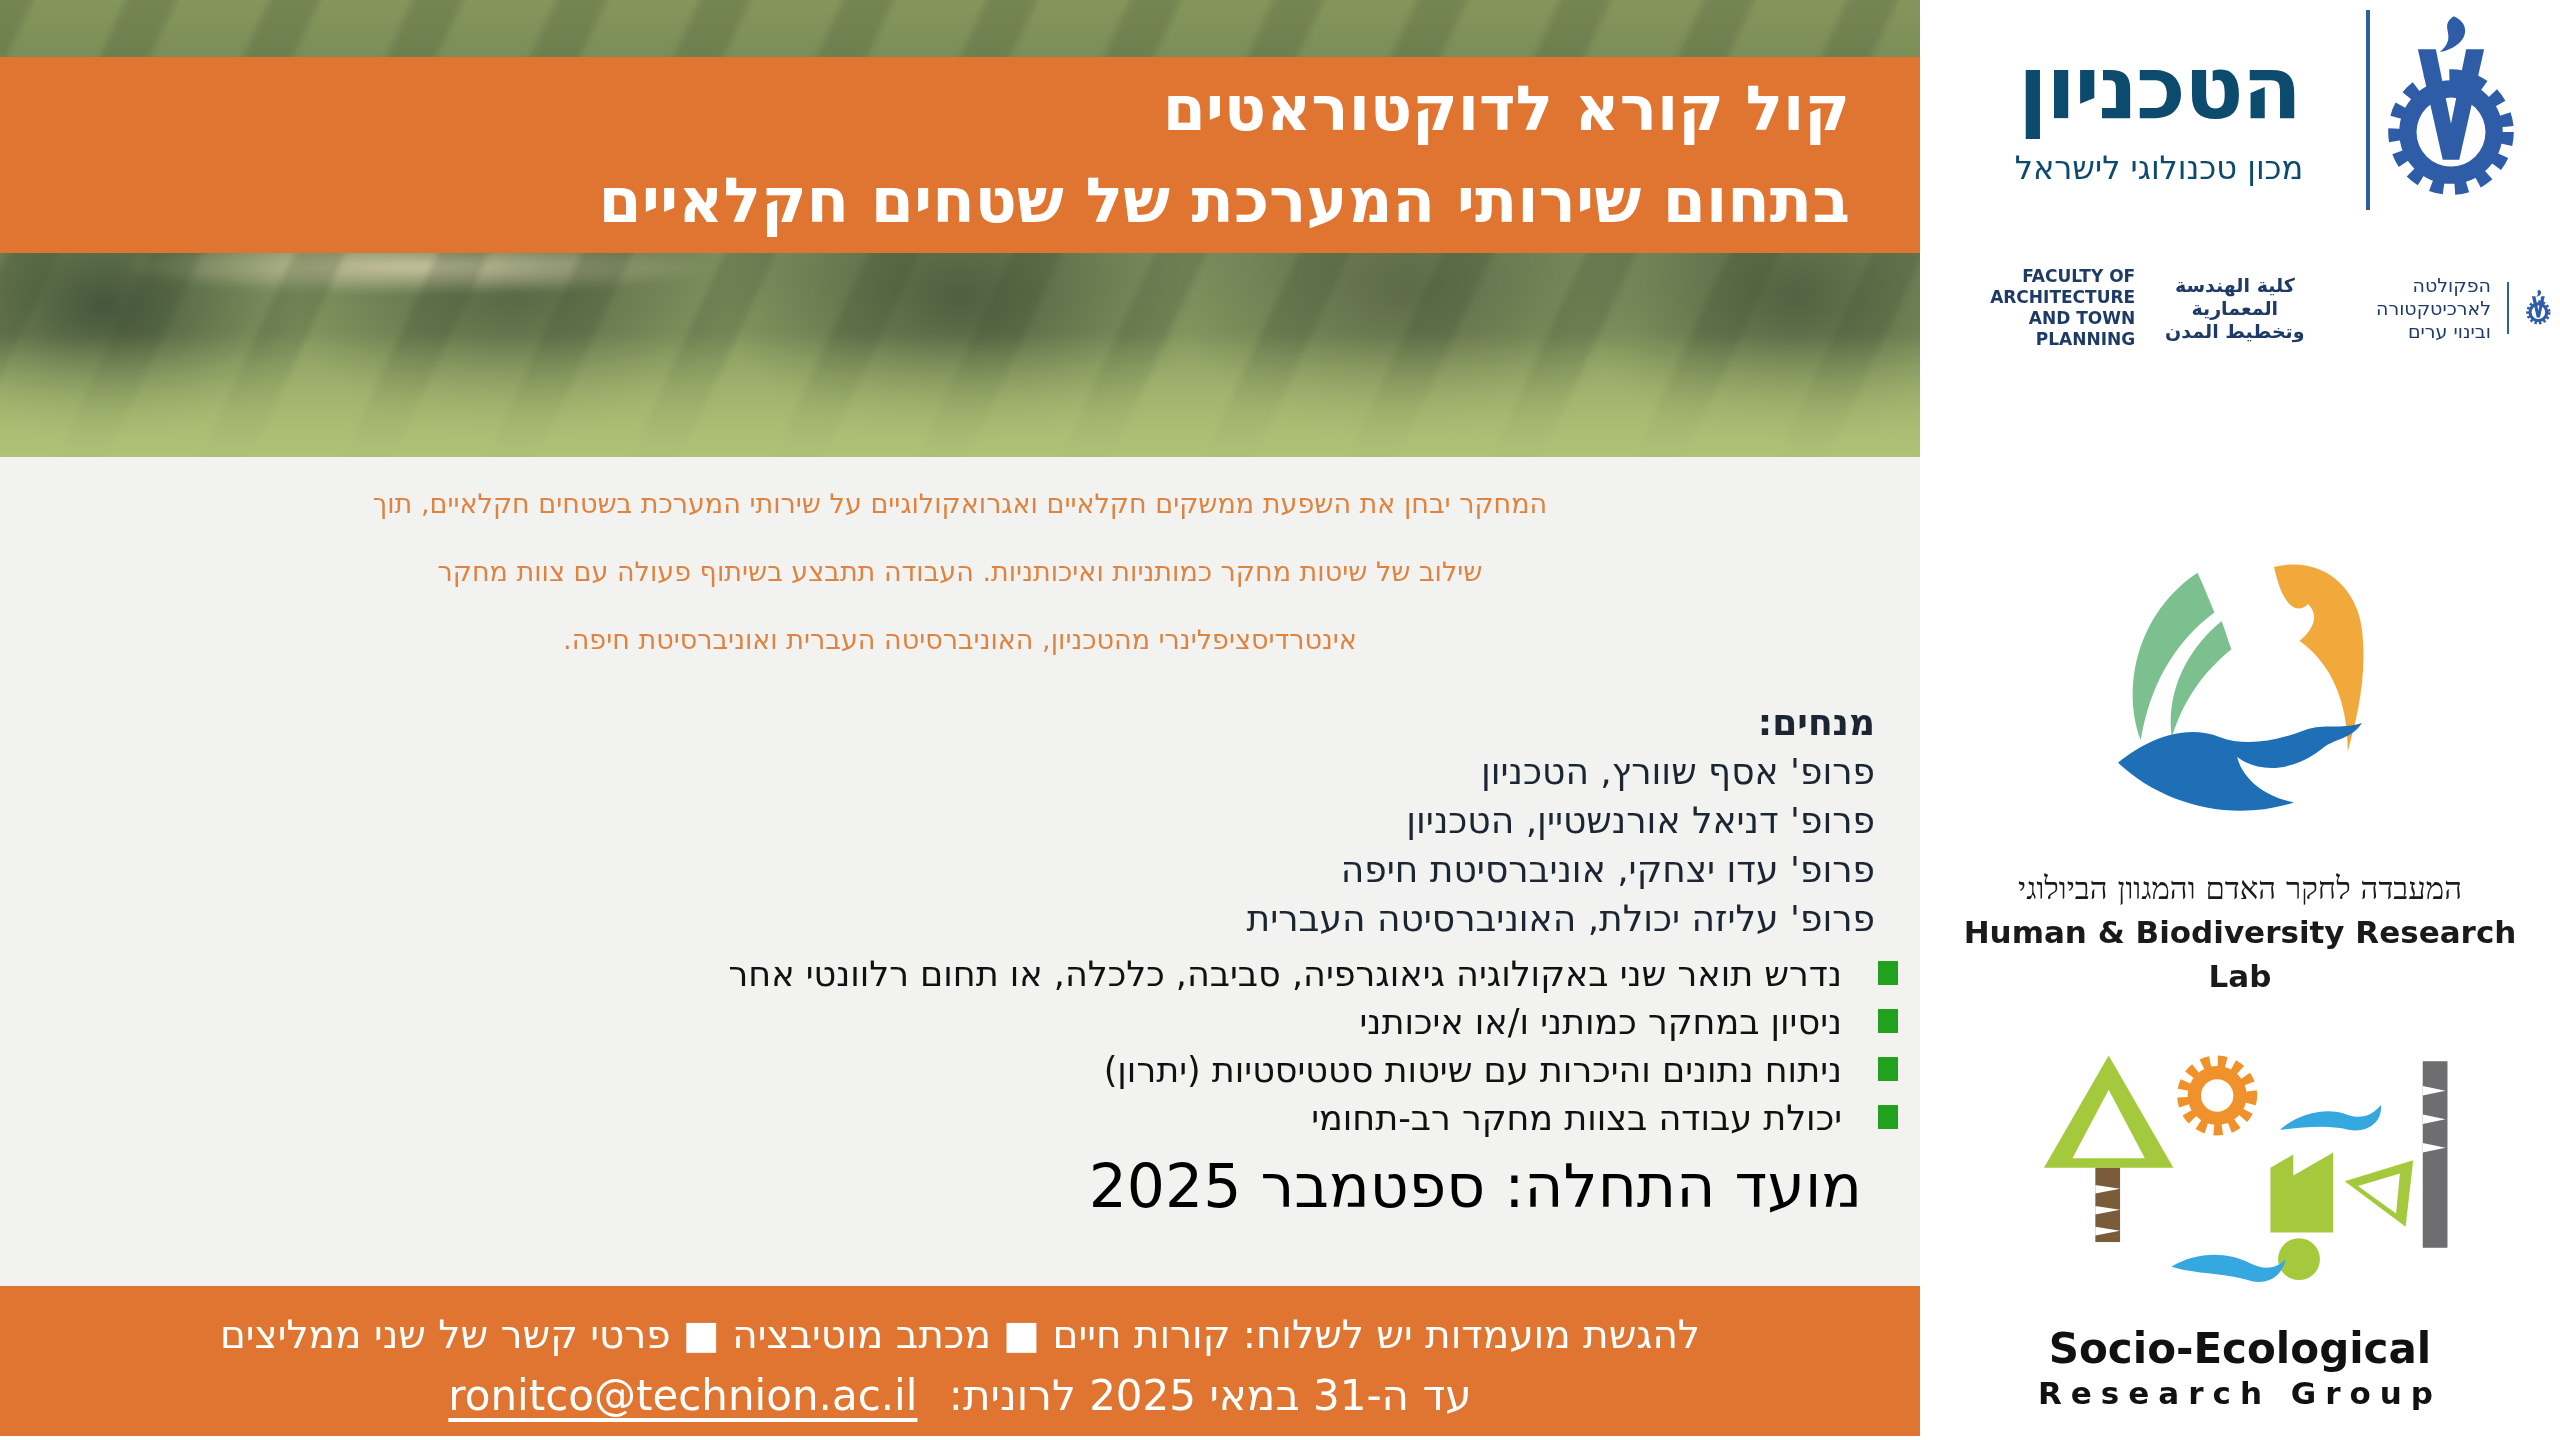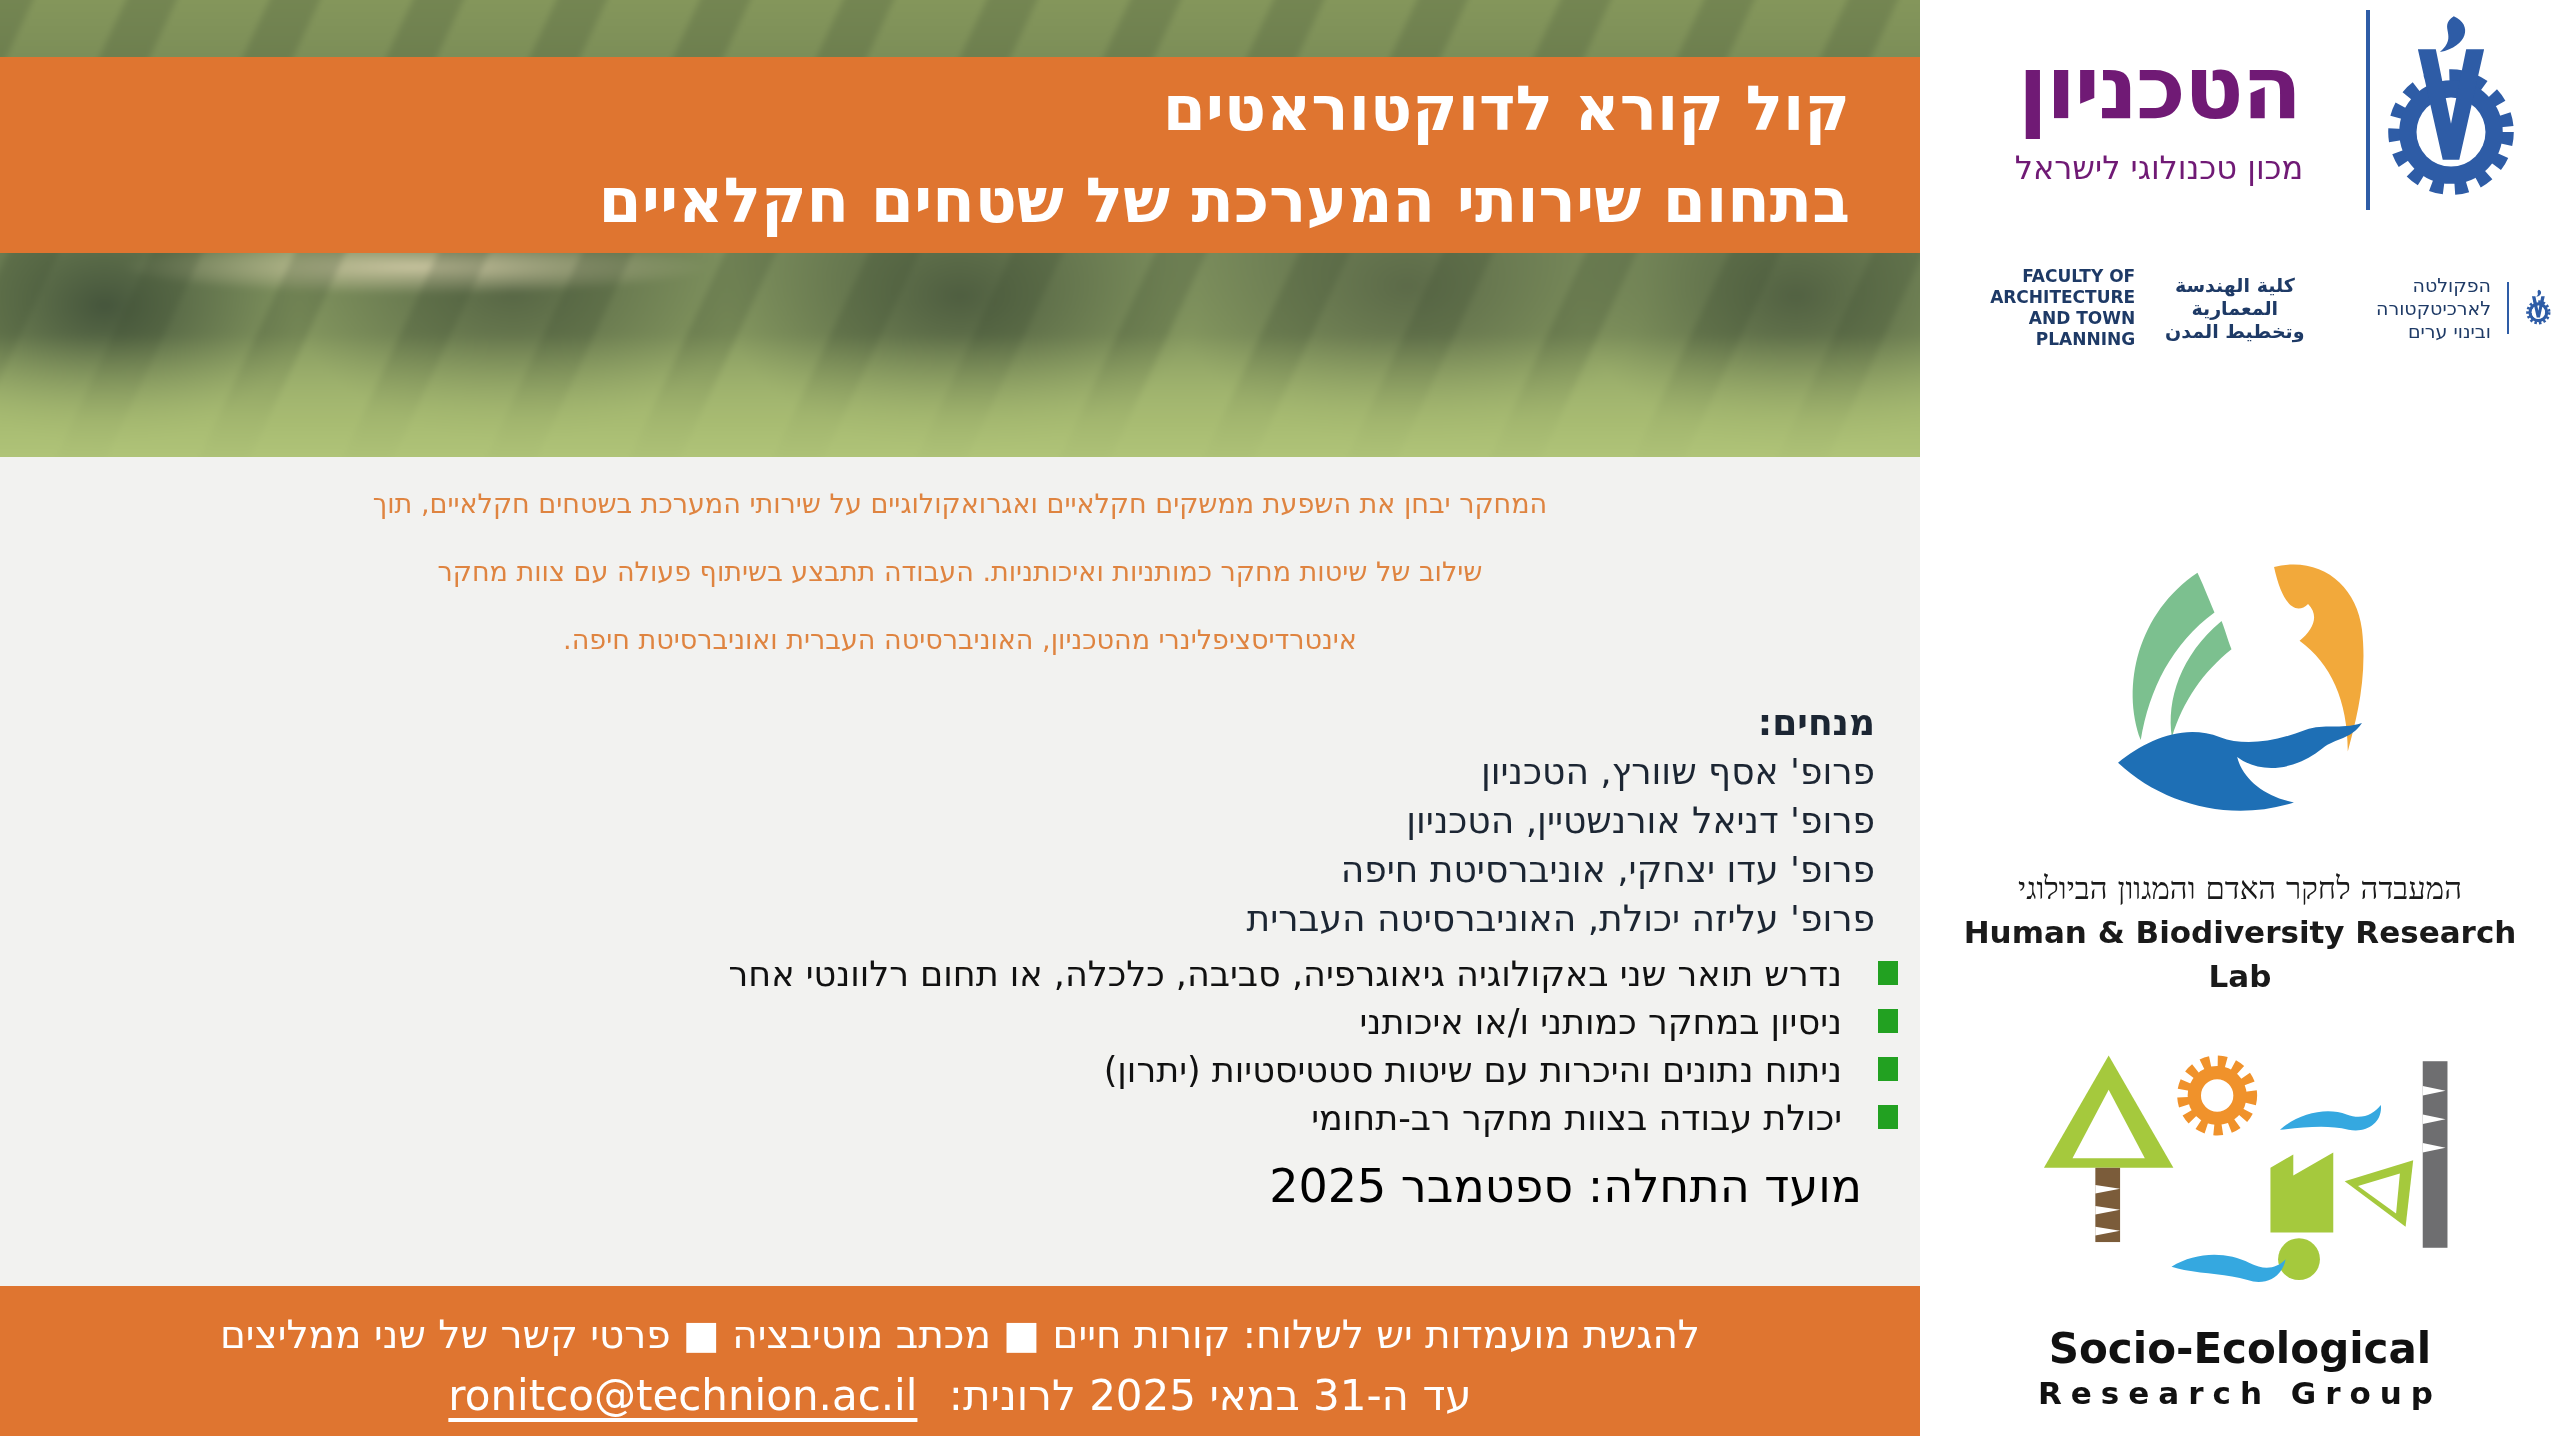--- a/index.html
+++ b/index.html
@@ -43,36 +43,36 @@
 
   
   .reqs{position:absolute;top:950px;left:0;width:1898px;margin:0;padding:0;list-style:none;
         text-align:right;color:#111111;font-size:35px;line-height:48px;}
   .reqs li{white-space:nowrap;}
   .bullet-sq{display:inline-block;width:20px;height:24px;background:#22A121;
              margin-left:36px;vertical-align:middle;transform:translateY(-3px);}
 
   
   .start-date{position:absolute;top:1158px;left:0;width:1862px;text-align:right;
-              color:#000000;font-size:46px;line-height:56px;}
+              color:#000000;font-size:60px;line-height:56px;}
 
   
   .footer-bar{position:absolute;left:0;top:1286px;width:1920px;height:154px;background:#DF7530;
               box-sizing:border-box;border-bottom:4px solid #ffffff;
               text-align:center;color:#ffffff;padding-top:12px;}
   .footer-line1{font-size:39px;line-height:58px;white-space:nowrap;margin-top:8px;}
   .footer-line2{font-size:42px;line-height:64px;white-space:nowrap;}
   .footer-line2 .prefix{margin-left:18px;}
   .email{text-decoration:underline;text-underline-offset:8px;cursor:pointer;color:#ffffff;margin-top:40px;}
 
   
   .right-col{position:absolute;left:1920px;top:0;width:640px;height:1440px;background:#ffffff;}
 
   .technion-logo{position:absolute;top:10px;left:46px;width:570px;display:flex;align-items:center;}
-  .t-wordmark{width:386px;text-align:center;color:#701a75;}
+  .t-wordmark{width:386px;text-align:center;color:#0c4a6e;}
   .t-name{font-size:88px;font-weight:bold;line-height:112px;letter-spacing:-2px;}
   .t-sub{font-size:32px;line-height:40px;margin-top:4px;}
   .t-divider{width:4px;height:200px;background:#2E5CA6;margin:0 12px 0 14px;}
   .t-emblem{width:138px;height:200px;}
 
   .faculty{position:absolute;top:266px;left:0;width:640px;box-sizing:border-box;padding:0 8px;
            display:flex;justify-content:center;align-items:center;gap:16px;color:#1E3A66;}
   .f-en{text-align:right;font-size:17px;font-weight:bold;line-height:21px;}
   .f-ar{text-align:center;font-size:19px;font-weight:bold;line-height:23px;}
   .f-he{text-align:right;font-size:19px;line-height:23px;}

